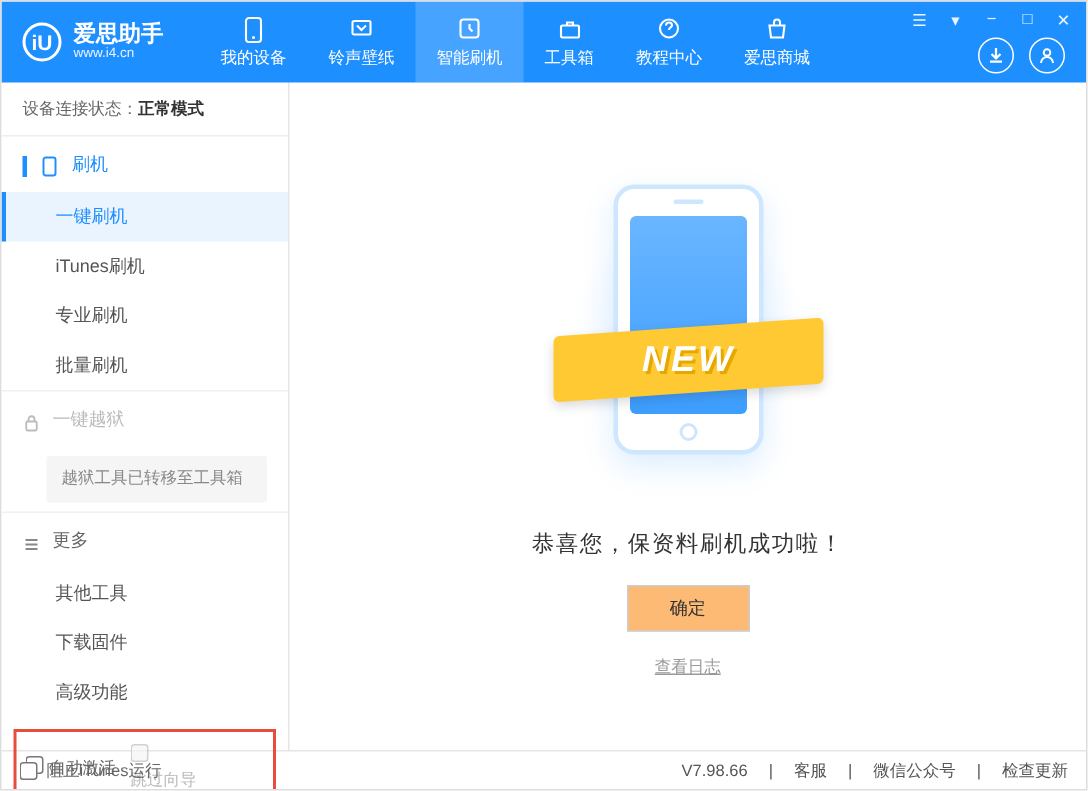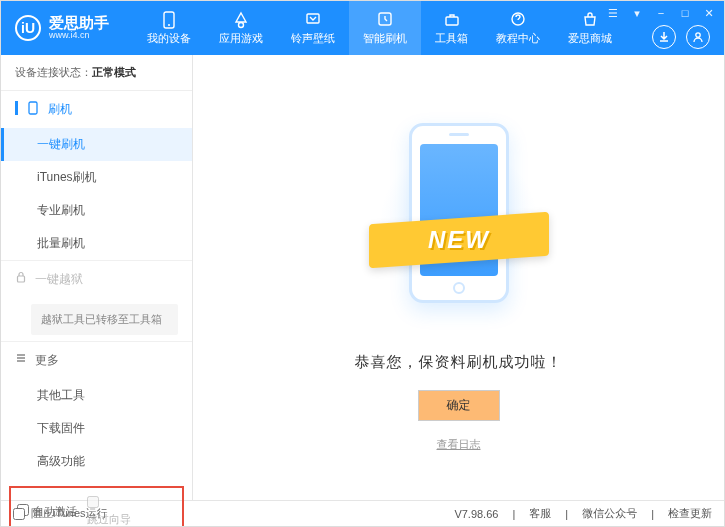--- a/index.html
+++ b/index.html
@@ -24,21 +24,21 @@
 .right-circles { position: absolute; right: 14px; bottom: 6px; display: flex; gap: 10px; }
 .circ-btn { width: 24px; height: 24px; border: 1.5px solid #fff; border-radius: 50%; display: flex; align-items: center; justify-content: center; cursor: pointer; }
 
 .content { display: flex; height: calc(100% - 54px - 26px); }
 
 .sidebar { width: 192px; border-right: 1px solid #e5e5e5; display: flex; flex-direction: column; background: #fff; }
 .conn-status { padding: 10px 14px; font-size: 11px; color: #666; border-bottom: 1px solid #eee; }
 .conn-status .val { color: #333; font-weight: bold; }
 
 .side-section { border-bottom: 1px solid #f0f0f0; }
-.side-head { display: flex; align-items: flex-start; gap: 8px; padding: 10px 14px; color: #666; font-size: 12px; cursor: pointer; }
+.side-head { display: flex; align-items: flex-end; gap: 8px; padding: 10px 14px; color: #666; font-size: 12px; cursor: pointer; }
 .side-head.blue { color: #1e8fff; }
 .side-head .bar { width: 3px; height: 14px; background: #1e8fff; }
 .side-sub { padding: 8px 14px 8px 36px; color: #555; cursor: pointer; font-size: 12px; }
 .side-sub.active { background: #eaf4ff; color: #1e8fff; border-left: 3px solid #1e8fff; padding-left: 33px; }
 .side-note { background: #f5f5f5; color: #888; font-size: 11px; padding: 8px 10px; margin: 6px 14px 6px 30px; border-radius: 2px; line-height: 1.4; }
 
 .checkbox-area { border: 2px solid #e74c3c; margin: 8px 8px 4px 8px; padding: 8px 6px; display: flex; gap: 10px; align-items: center; }
 .chk { display: flex; align-items: flex-start; gap: 4px; font-size: 11px; color: #666; }
 .chk input { width: 12px; height: 12px; }
 .chk.disabled { color: #bbb; flex-direction: column; }
@@ -82,29 +82,20 @@
   </div>
   <div class="nav" id="nav">
       <div class="nav-item">
         <span class="nav-icon">
           <svg width="16" height="18" viewBox="0 0 16 18">
             <rect x="3" y="1" width="10" height="16" rx="2" stroke="#fff" stroke-width="1.4" fill="none"></rect>
             <circle cx="8" cy="14" r="1" fill="#fff"></circle>
           </svg>
         </span>
         <span class="nav-label">我的设备</span>
-      </div>
-      <div class="nav-item">
-        <span class="nav-icon">
-          <svg width="16" height="18" viewBox="0 0 16 18">
-            <path d="M8 2l5 9H3z" stroke="#fff" stroke-width="1.4" fill="none"></path>
-            <circle cx="8" cy="14" r="2.5" stroke="#fff" stroke-width="1.4" fill="none"></circle>
-          </svg>
-        </span>
-        <span class="nav-label">应用游戏</span>
       </div>
       <div class="nav-item">
         <span class="nav-icon">
           <svg width="16" height="18" viewBox="0 0 16 18">
             <rect x="2" y="3" width="12" height="9" rx="1" stroke="#fff" stroke-width="1.4" fill="none"></rect>
             <path d="M5 6l3 3 3-3" stroke="#fff" stroke-width="1.4" fill="none"></path>
           </svg>
         </span>
         <span class="nav-label">铃声壁纸</span>
       </div>

